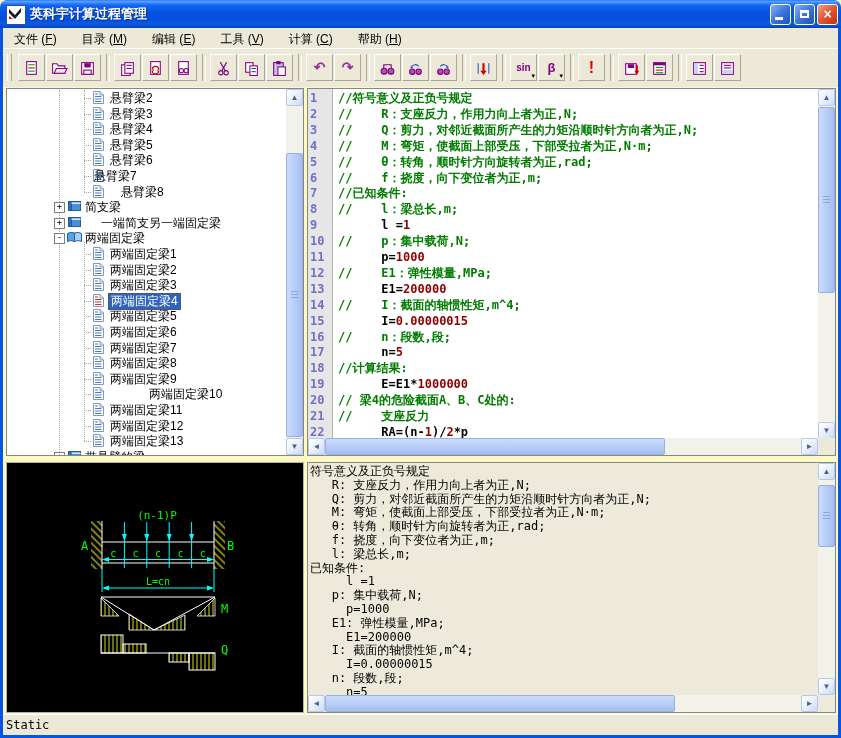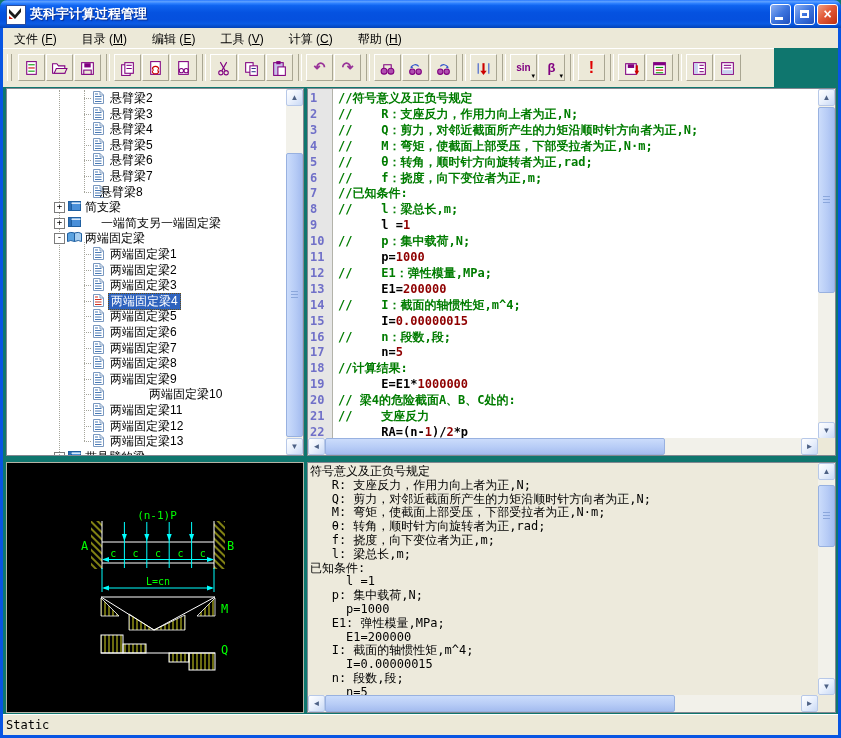--- a/index.html
+++ b/index.html
@@ -1,17 +1,17 @@
 <!DOCTYPE html>
 <html><head>
 <meta charset="utf-8">
 <style>
   html,body{margin:0;padding:0;}
   body{font-family:"Liberation Sans",sans-serif;background:#4F4F4F;}
-  #app{position:relative;width:841px;height:738px;background:#0f766e;overflow:hidden;}
+  #app{position:relative;width:841px;height:738px;background:#fef9c3;overflow:hidden;}
 
   
   .titlebar{position:absolute;left:0;top:0;width:841px;height:28px;border-radius:7px 7px 0 0;
     background:linear-gradient(180deg,#2979FF 0%,#5EA1FF 6%,#2E81FF 12%,#0F64F0 20%,#0552E0 45%,#0550DE 70%,#0A5BE4 85%,#0343B8 100%);}
   .app-icon{position:absolute;left:6px;top:5px;width:18px;height:18px;background:#fff;border:1px solid #2B4FA0;}
   .title-text{position:absolute;left:30px;top:0;color:#fff;font-weight:bold;font-size:13px;line-height:27px;text-shadow:1px 1px 1px #0A2E8C;white-space:nowrap;}
   .win-btn{position:absolute;top:4px;width:21px;height:21px;border-radius:3px;border:1px solid #FFFFFF;box-sizing:border-box;color:#fff;text-align:center;}
   .win-btn.min,.win-btn.max{background:linear-gradient(135deg,#8DB1F3 0%,#3C74DE 50%,#1E50BE 100%);}
   .win-btn.close{background:linear-gradient(135deg,#F0A183 0%,#E25A38 45%,#C03011 100%);font-size:14px;font-weight:bold;line-height:18px;}
   .min-glyph{position:absolute;left:4px;bottom:4px;width:8px;height:3px;background:#fff;}
@@ -20,21 +20,21 @@
   .b-left{left:0;top:28px;width:3px;height:707px;}
   .b-right{right:0;top:28px;width:3px;height:707px;}
   .b-bottom{left:0;top:735px;width:841px;height:3px;}
 
   
   .menubar{position:absolute;left:3px;top:28px;width:835px;height:20px;background:#ECE9D8;padding-left:5px;box-sizing:border-box;}
   .menu-item{display:inline-block;font-size:12px;color:#000;padding:3px 6px 2px 6px;margin-right:13px;cursor:default;white-space:nowrap;}
   .menu-item u{text-decoration:underline;}
 
   
-  .toolbar{position:absolute;left:3px;top:48px;width:771px;height:38px;background:#ECE9D8;border-top:1px solid #FFFFFF;}
+  .toolbar{position:absolute;left:3px;top:48px;width:835px;height:38px;background:#ECE9D8;border-top:1px solid #FFFFFF;}
   .tb-handle{display:inline-block;vertical-align:top;width:3px;height:27px;margin:5px 6px 0 4px;border-left:1px solid #fff;border-right:1px solid #A9A692;}
   .tbtn{display:inline-block;vertical-align:top;width:27px;height:27px;margin-top:5px;margin-right:1px;background:#ECE9D8;
     border:1px solid;border-color:#FFFFFF #A9A692 #A9A692 #FFFFFF;text-align:center;padding:0;cursor:default;box-sizing:border-box;position:relative;}
   .tbtn svg{margin-top:4px;}
   .tsep{display:inline-block;vertical-align:top;width:2px;height:27px;margin:5px 4px 0 4px;border-left:1px solid #A9A692;border-right:1px solid #fff;}
   .tglyph{font-weight:bold;display:inline-block;line-height:25px;}
   .tcaret{position:absolute;right:1px;bottom:1px;font-size:7px;color:#000;line-height:7px;}
 
   
   .panel{position:absolute;box-sizing:border-box;border:1px solid #828790;overflow:hidden;}
@@ -259,33 +259,33 @@
         <div class="tree-row" style="top: 78px;">
           <div class="tree-stub" style="left: 77px; width: 7px; top: 8px;"></div>
           <span class="tree-ico" style="left: 85px;"><svg width="13" height="15" viewBox="0 0 13 15">
               <path d="M1.5 1.5 h6.5 l3.5 3.5 v8.5 h-10 z" fill="#fff" stroke="#7A99C0"></path>
               <path d="M8 1.5 v3.5 h3.5" fill="none" stroke="#7A99C0"></path>
               <line x1="3" y1="4" x2="6" y2="4" stroke="#4A7AB5"></line>
               <line x1="3" y1="6.5" x2="9.5" y2="6.5" stroke="#4A7AB5"></line>
               <line x1="3" y1="9" x2="9.5" y2="9" stroke="#4A7AB5"></line>
               <line x1="3" y1="11.5" x2="9.5" y2="11.5" stroke="#4A7AB5"></line>
             </svg></span>
-          <span class="tree-label" style="left: 101px;">悬臂梁7</span>
+          <span class="tree-label" style="left: 85px;">悬臂梁7</span>
         </div>
         <div class="tree-row" style="top: 94px;">
           <div class="tree-stub" style="left: 77px; width: 7px; top: 8px;"></div>
           <span class="tree-ico" style="left: 85px;"><svg width="13" height="15" viewBox="0 0 13 15">
               <path d="M1.5 1.5 h6.5 l3.5 3.5 v8.5 h-10 z" fill="#fff" stroke="#7A99C0"></path>
               <path d="M8 1.5 v3.5 h3.5" fill="none" stroke="#7A99C0"></path>
               <line x1="3" y1="4" x2="6" y2="4" stroke="#4A7AB5"></line>
               <line x1="3" y1="6.5" x2="9.5" y2="6.5" stroke="#4A7AB5"></line>
               <line x1="3" y1="9" x2="9.5" y2="9" stroke="#4A7AB5"></line>
               <line x1="3" y1="11.5" x2="9.5" y2="11.5" stroke="#4A7AB5"></line>
             </svg></span>
-          <span class="tree-label" style="left: 91px;">悬臂梁8</span>
+          <span class="tree-label" style="left: 112px;">悬臂梁8</span>
         </div>
         <div class="tree-row" style="top: 109px;">
           <div class="tree-stub" style="left: 52px; width: 6px; top: 8px;"></div>
           <div class="expander">+</div>
           <span class="tree-ico" style="left: 59px;"><svg width="17" height="14" viewBox="0 0 17 14">
               <rect x="2.5" y="2.5" width="12" height="9" fill="#4A90D9" stroke="#1F5FA0"></rect>
               <rect x="2.5" y="2.5" width="3" height="9" fill="#2C6FB8" stroke="#1F5FA0"></rect>
               <rect x="5.5" y="3.5" width="9" height="1.5" fill="#D8E8F8"></rect>
             </svg></span>
           <span class="tree-label" style="left: 76px;">简支梁</span>

